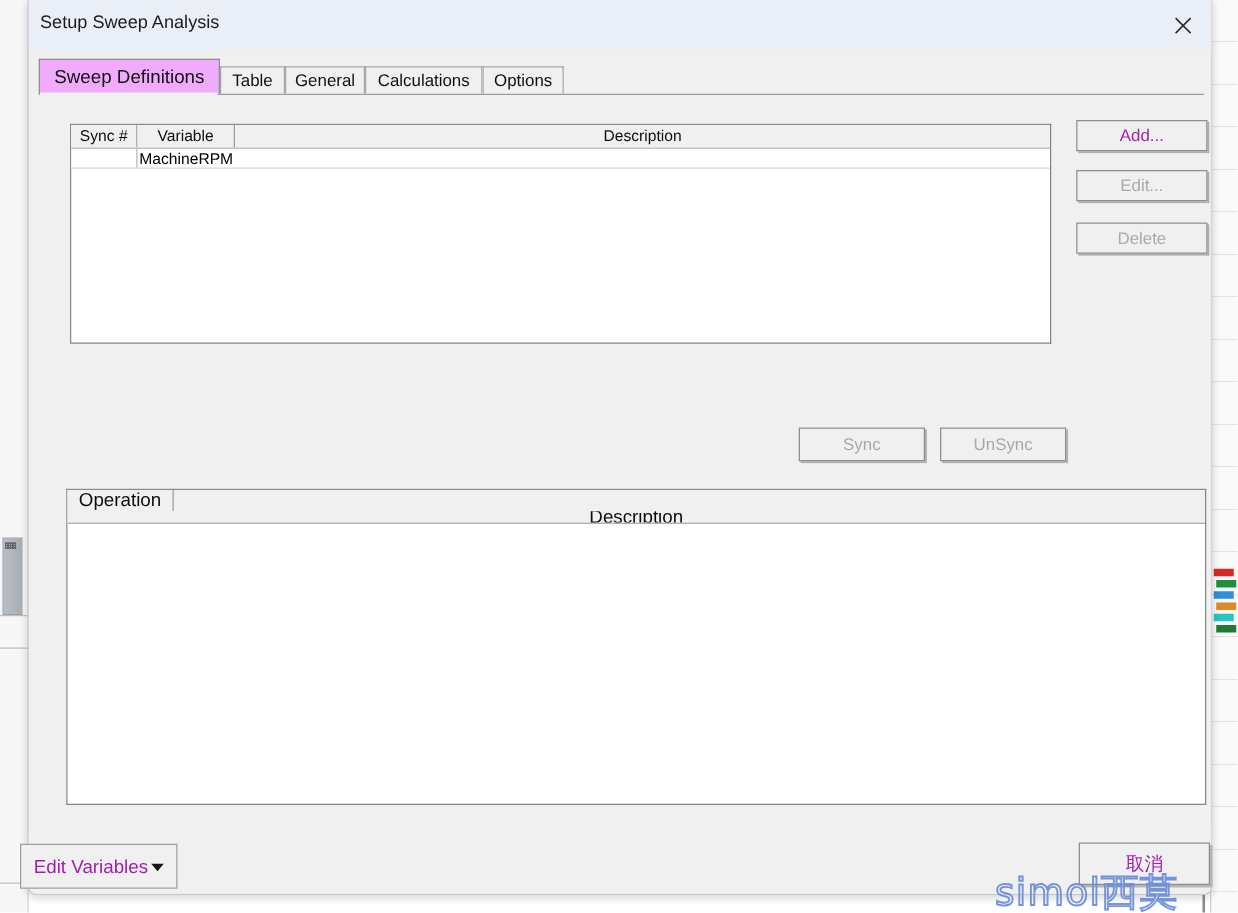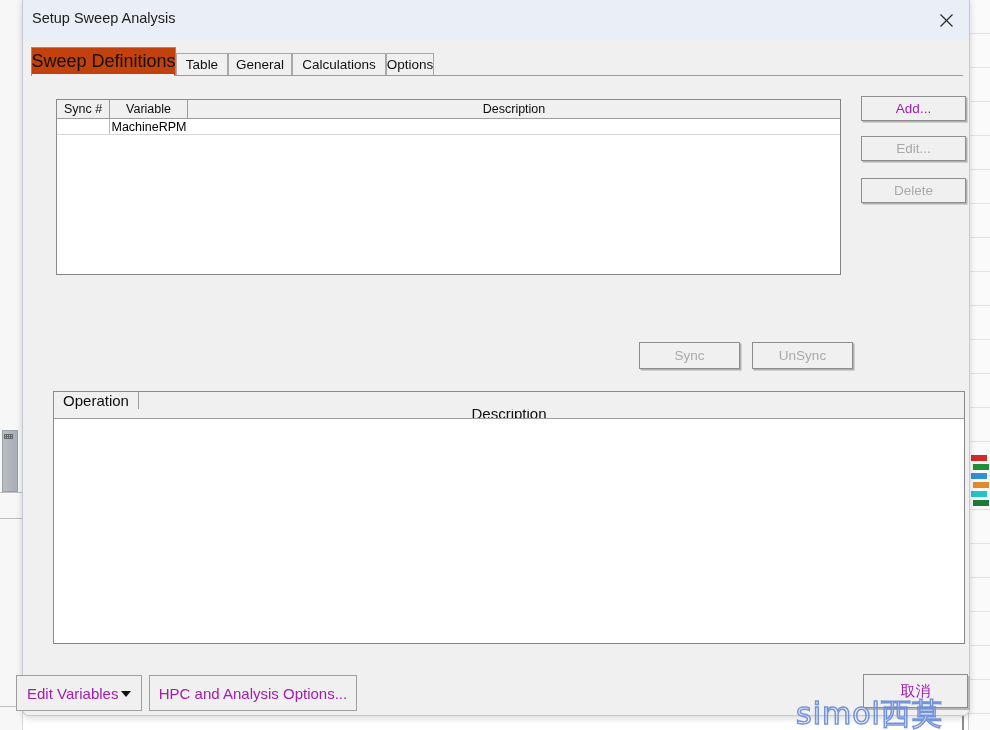--- a/index.html
+++ b/index.html
@@ -131,23 +131,23 @@
     padding: 0 7px;
   }
   .tab.inactive {
     height: 22px;
     border-color: #a8a8a8;
     background: #f0f0f0;
     font-size: 13.5px;
   }
   .tab.active {
     height: 28px;
-    background: #c2410c;
+    background: #f0abfc;
     border-color: #8e8e8e;
-    font-size: 18px;
+    font-size: 15px;
     z-index: 5;
   }
 
   
   .panel {
     position: absolute;
     left: 8px; top: 75px;
     width: 932px; height: 586px;
     background: #f0f0f0;
     border-top: 1px solid #9b9b9b;
@@ -353,21 +353,21 @@
       </div>
       <div class="tab inactive" style="left: 153px; width: 52px;">
         <span>Table</span>
       </div>
       <div class="tab inactive" style="left: 205px; width: 64px;">
         <span>General</span>
       </div>
       <div class="tab inactive" style="left: 269px; width: 94px;">
         <span>Calculations</span>
       </div>
-      <div class="tab inactive" style="left: 363px; width: 48px;">
+      <div class="tab inactive" style="left: 363px; width: 65px;">
         <span>Options</span>
       </div>
     </div>
 
   <div class="panel"></div>
   <div class="panel-topfill"></div>
 
   <div class="grid" id="sweep-grid">
     <div class="grid-header">
       <div class="hcell" style="width:53px">Sync #</div>
@@ -397,18 +397,17 @@
     <div id="operation-rows"></div>
   </div>
 
   <div class="bottombar"></div>
 
   <div class="btn" id="btn-edit-variables">
     <span>Edit Variables</span>
     <span class="caret"></span>
   </div>
 
-  <div class="btn" id="btn-hpc">HPC and Analysis Options...</div>
 
   <div class="btn" id="btn-cancel">取消</div>
 </div>
 
 <div id="watermark">simol西莫</div>
 
 </body></html>

